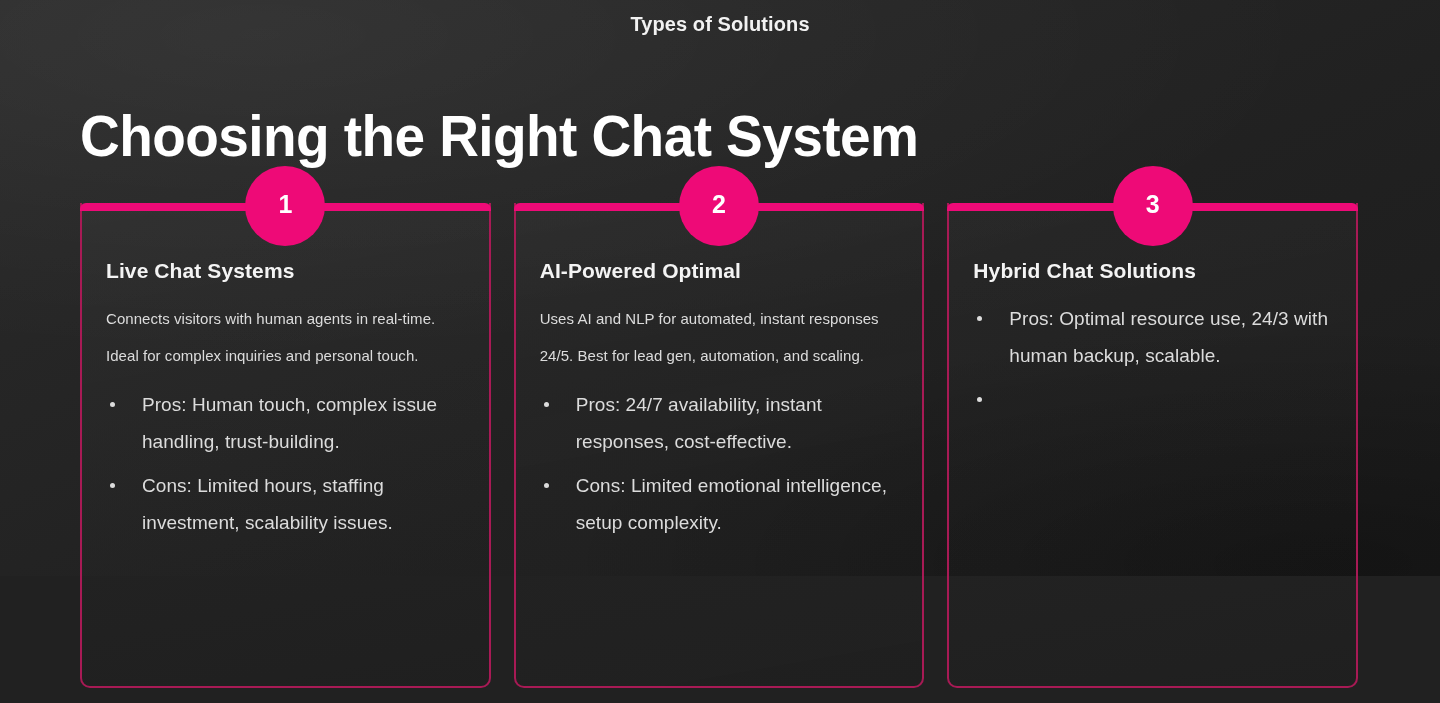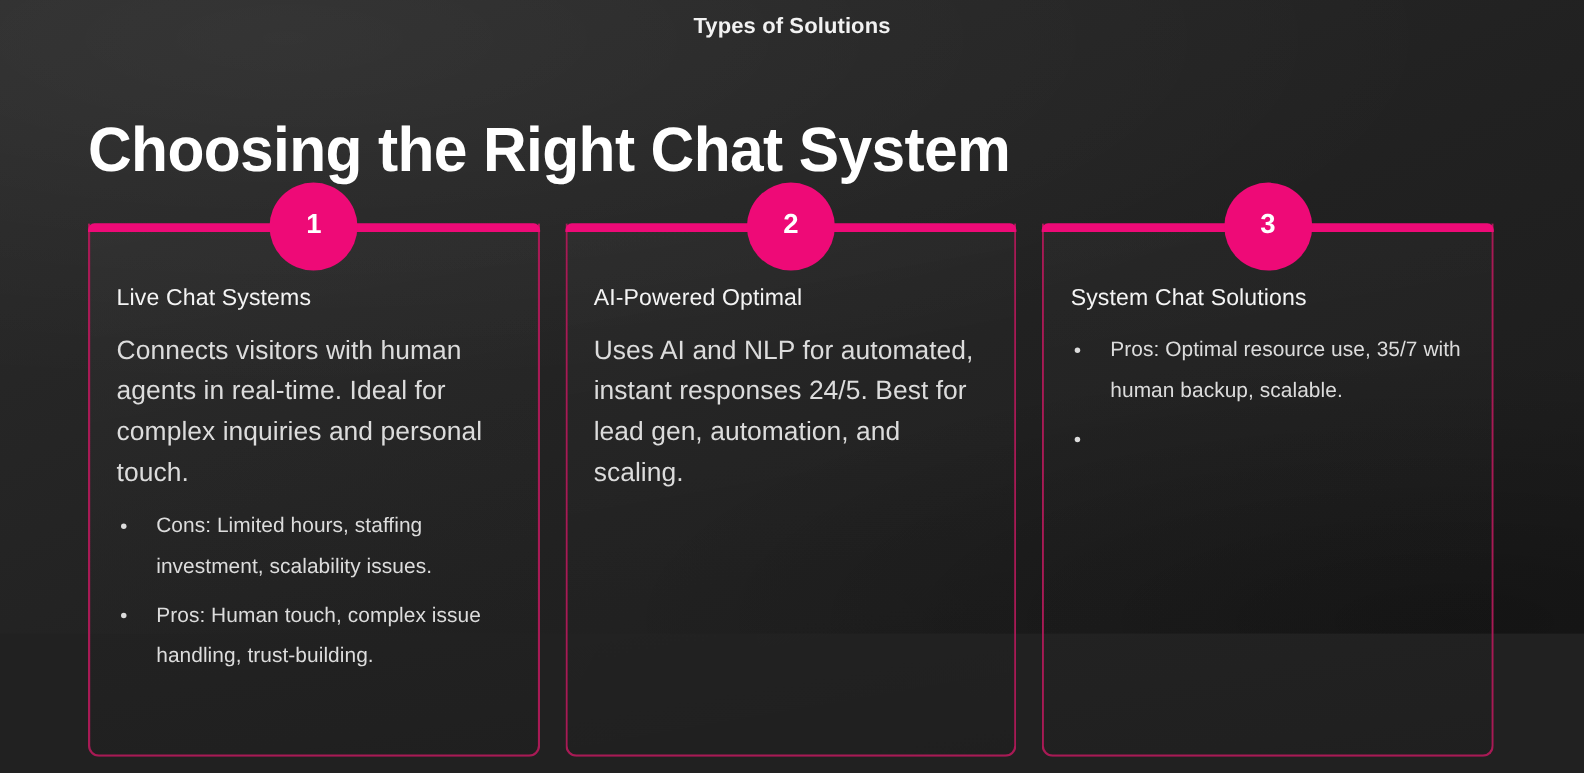--- a/index.html
+++ b/index.html
@@ -109,28 +109,28 @@
   }
 
   .card-body {
     position: relative;
     z-index: 1;
     padding-top: 56px;
   }
 
   .card-title {
     font-size: 21px;
-    font-weight: normal;
+    font-weight: bold;
     color: #f4f4f4;
     letter-spacing: 0.1px;
     margin: 0 0 17px 0;
   }
 
   .card-desc {
-    font-size: 24px;
+    font-size: 15px;
     line-height: 37px;
     color: #dcdcdc;
     margin: 0;
     letter-spacing: 0.05px;
   }
 
   .bullets {
     list-style: none;
     margin: 12px 0 0 0;
     padding: 0;
@@ -167,41 +167,45 @@
 
   <div class="cards">
 
     <div class="card">
       <div class="card-top-rail"></div>
       <div class="badge">1</div>
       <div class="card-body">
         <div class="card-title">Live Chat Systems</div>
         <p class="card-desc">Connects visitors with human agents in real-time. Ideal for complex inquiries and personal touch.</p>
         <ul class="bullets">
+          <li><span class="dot"></span><span>Pros: Human touch, complex issue handling, trust-building.</span></li>
           <li><span class="dot"></span><span>Cons: Limited hours, staffing investment, scalability issues.</span></li>
-          <li><span class="dot"></span><span>Pros: Human touch, complex issue handling, trust-building.</span></li>
         </ul>
       </div>
     </div>
 
     <div class="card">
       <div class="card-top-rail"></div>
       <div class="badge">2</div>
       <div class="card-body">
         <div class="card-title">AI-Powered Optimal</div>
         <p class="card-desc">Uses AI and NLP for automated, instant responses 24/5. Best for lead gen, automation, and scaling.</p>
+        <ul class="bullets">
+          <li><span class="dot"></span><span>Pros: 24/7 availability, instant responses, cost-effective.</span></li>
+          <li><span class="dot"></span><span>Cons: Limited emotional intelligence, setup complexity.</span></li>
+        </ul>
       </div>
     </div>
 
     <div class="card">
       <div class="card-top-rail"></div>
       <div class="badge">3</div>
       <div class="card-body">
-        <div class="card-title">System Chat Solutions</div>
+        <div class="card-title">Hybrid Chat Solutions</div>
         <ul class="bullets">
-          <li><span class="dot"></span><span>Pros: Optimal resource use, 35/7 with human backup, scalable.</span></li>
+          <li><span class="dot"></span><span>Pros: Optimal resource use, 24/3 with human backup, scalable.</span></li>
           <li><span class="dot"></span></li>
         </ul>
       </div>
     </div>
 
   </div>
 </div>
 
 </body></html>

